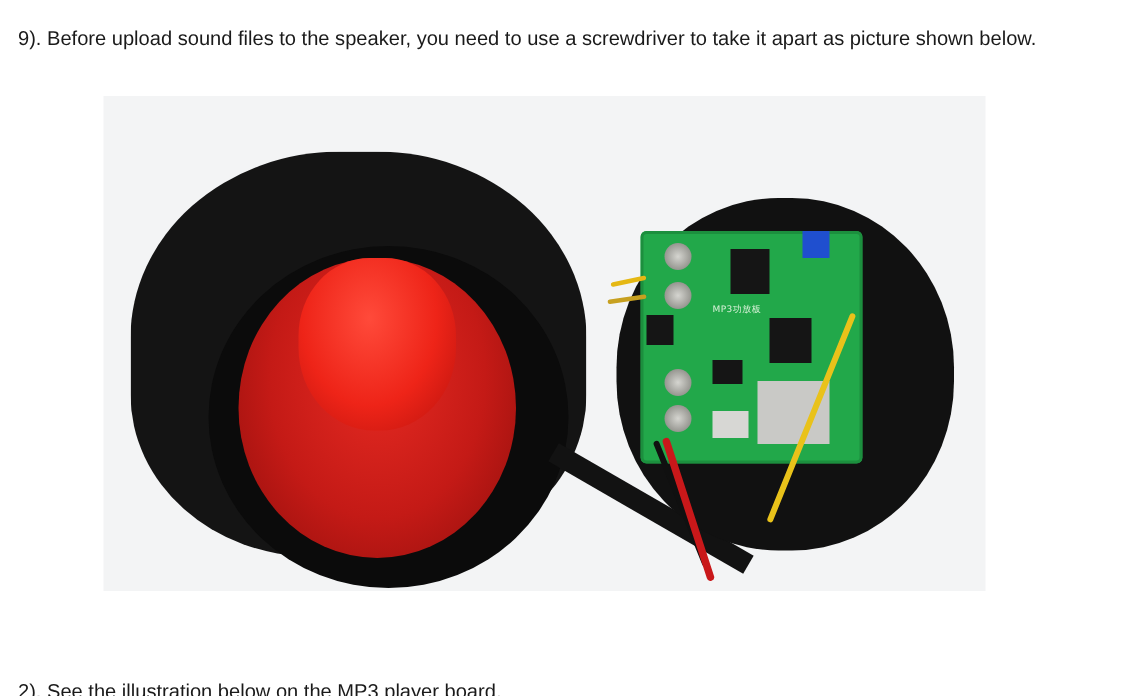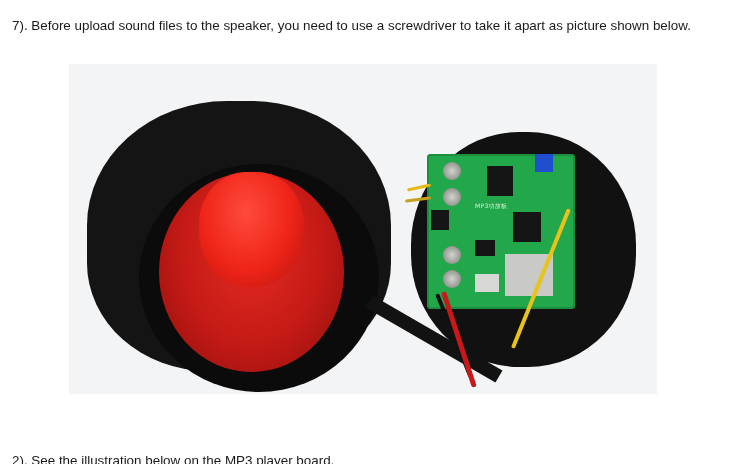--- a/index.html
+++ b/index.html
@@ -69,21 +69,21 @@
     .w-blk { left: 366px; top: 230px; width: 4px; height: 90px; background: #101010; transform: rotate(-22deg); transform-origin: top; }
     .w-yel3 { left: 498px; top: 145px; width: 4px; height: 150px; background: #e9c21a; transform: rotate(22deg); transform-origin: top; }
     .bracket {
       position: absolute; left: 290px; top: 268px; width: 150px; height: 14px;
       background: #121212; transform: rotate(30deg);
     }
   </style>
 </head>
 <body>
 
-<p class="para p1">7). Before upload sound files to the speaker, you need to use a screwdriver to take it apart as picture shown below.</p>
+<p class="para p1">9). Before upload sound files to the speaker, you need to use a screwdriver to take it apart as picture shown below.</p>
 
 <div class="photo">
   <div class="horn-outer"></div>
   <div class="horn-inner"></div>
   <div class="red-disc"></div>
   <div class="red-cap"></div>
 
   <div class="bracket"></div>
   <div class="housing"></div>
 

